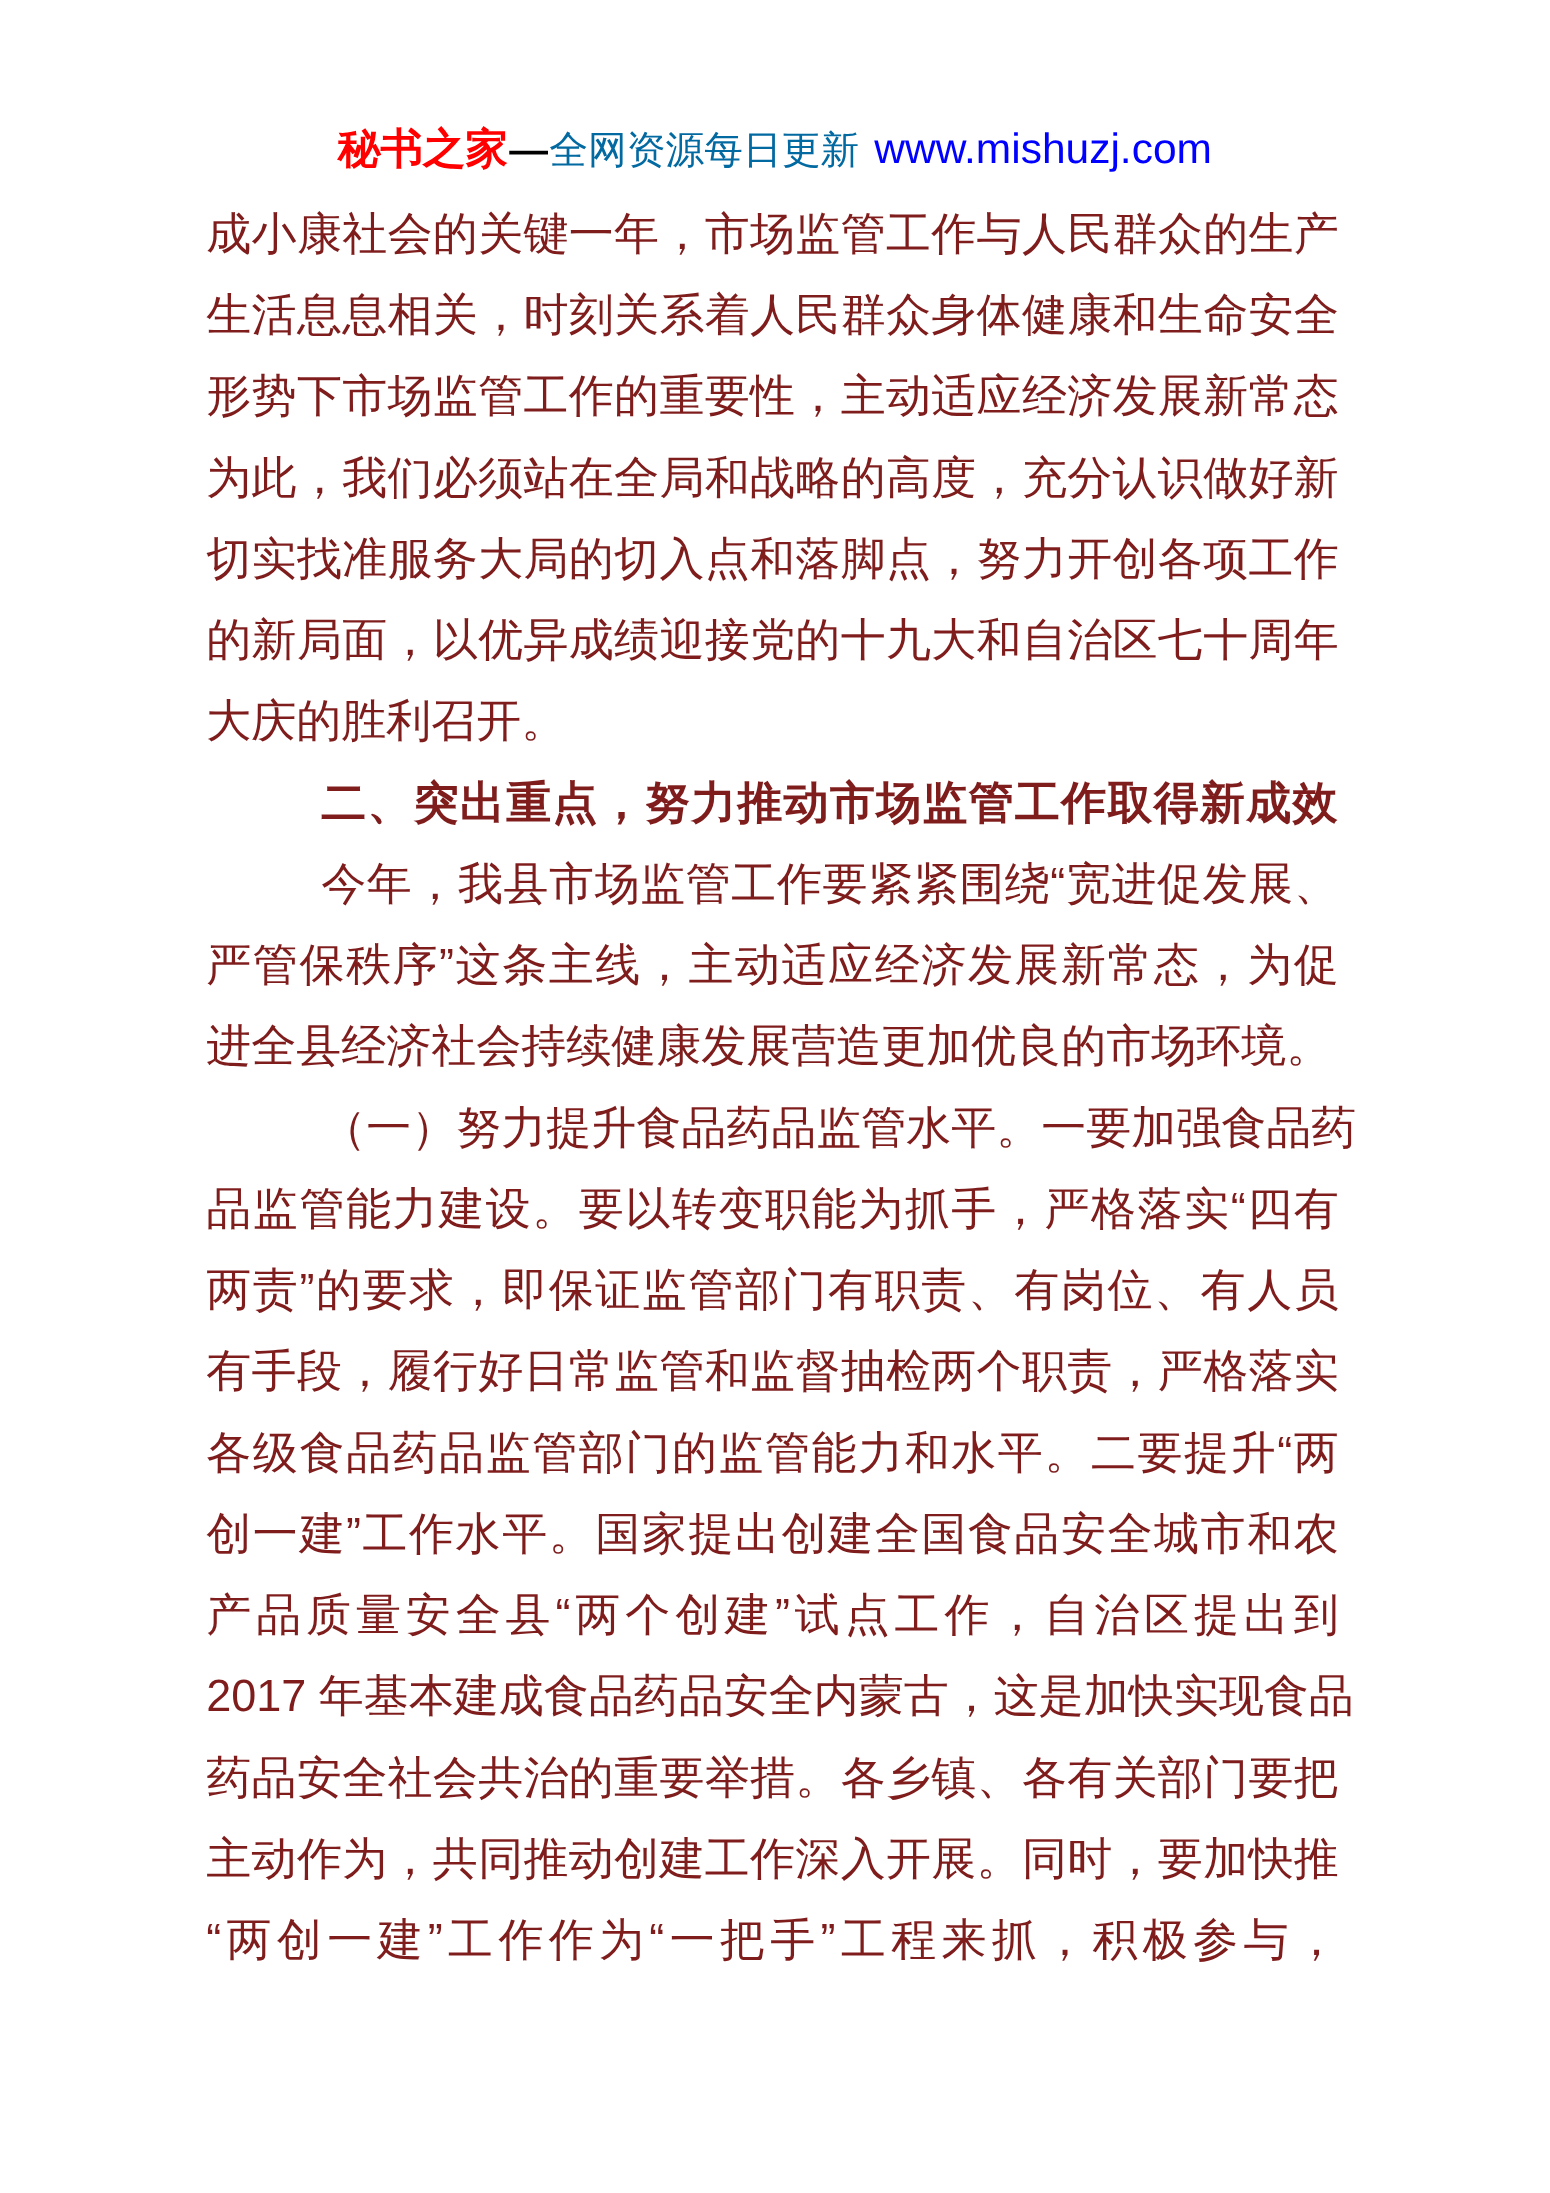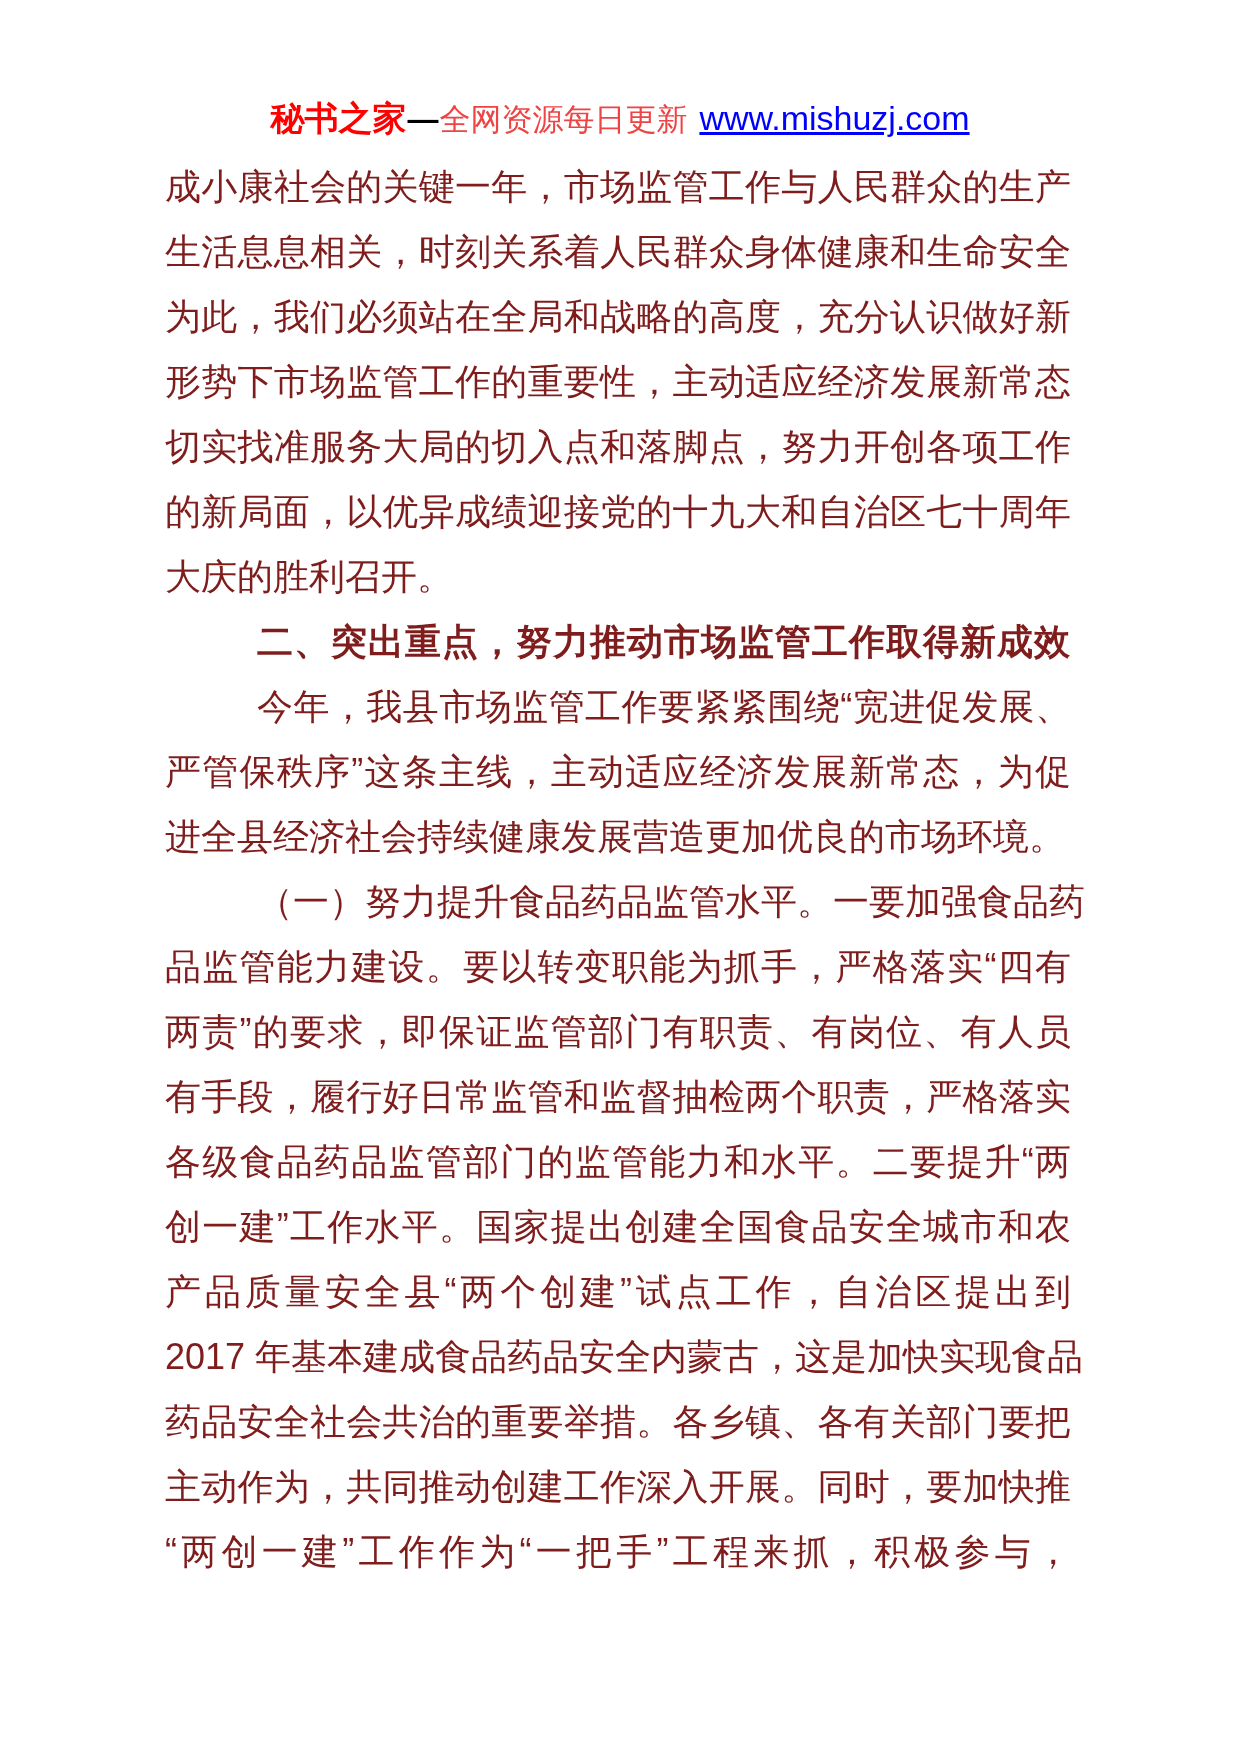--- a/index.html
+++ b/index.html
@@ -31,26 +31,25 @@
     letter-spacing: 0px;
   }
   .header-dash {
     font-size: 31px;
     font-weight: bold;
     color: #000000;
     margin: 0 1px;
   }
   .tagline {
     font-size: 31px;
-    color: #ef4444;
+    color: #0369a1;
   }
   .site-url {
     font-size: 34px;
     margin-left: 12px;
-    text-decoration: underline;
   }
   .doc-body {
     position: absolute;
     left: 165px;
     top: 154px;
     width: 906px;
   }
   .line {
     font-size: 36px;
     line-height: 65px;
@@ -80,22 +79,22 @@
 <div class="page">
   <div class="header">
     <span class="site-name" style="color: rgb(255, 0, 0);">秘书之家</span>
     <span class="header-dash">—</span>
     <span class="tagline">全网资源每日更新</span>
     <span class="site-url" style="color: rgb(0, 0, 255);">www.mishuzj.com</span>
   </div>
   <div class="doc-body" id="doc-body">
       <div class="line">成小康社会的关键一年，市场监管工作与人民群众的生产</div>
       <div class="line">生活息息相关，时刻关系着人民群众身体健康和生命安全</div>
+      <div class="line">形势下市场监管工作的重要性，主动适应经济发展新常态</div>
       <div class="line">为此，我们必须站在全局和战略的高度，充分认识做好新</div>
-      <div class="line">形势下市场监管工作的重要性，主动适应经济发展新常态</div>
       <div class="line">切实找准服务大局的切入点和落脚点，努力开创各项工作</div>
       <div class="line">的新局面，以优异成绩迎接党的十九大和自治区七十周年</div>
       <div class="line lastline">大庆的胜利召开。</div>
       <div class="line heading indent lastline">二、突出重点，努力推动市场监管工作取得新成效</div>
       <div class="line indent">今年，我县市场监管工作要紧紧围绕“宽进促发展、</div>
       <div class="line">严管保秩序”这条主线，主动适应经济发展新常态，为促</div>
       <div class="line lastline">进全县经济社会持续健康发展营造更加优良的市场环境。</div>
       <div class="line indent">（一）努力提升食品药品监管水平。一要加强食品药</div>
       <div class="line">品监管能力建设。要以转变职能为抓手，严格落实“四有</div>
       <div class="line">两责”的要求，即保证监管部门有职责、有岗位、有人员</div>

